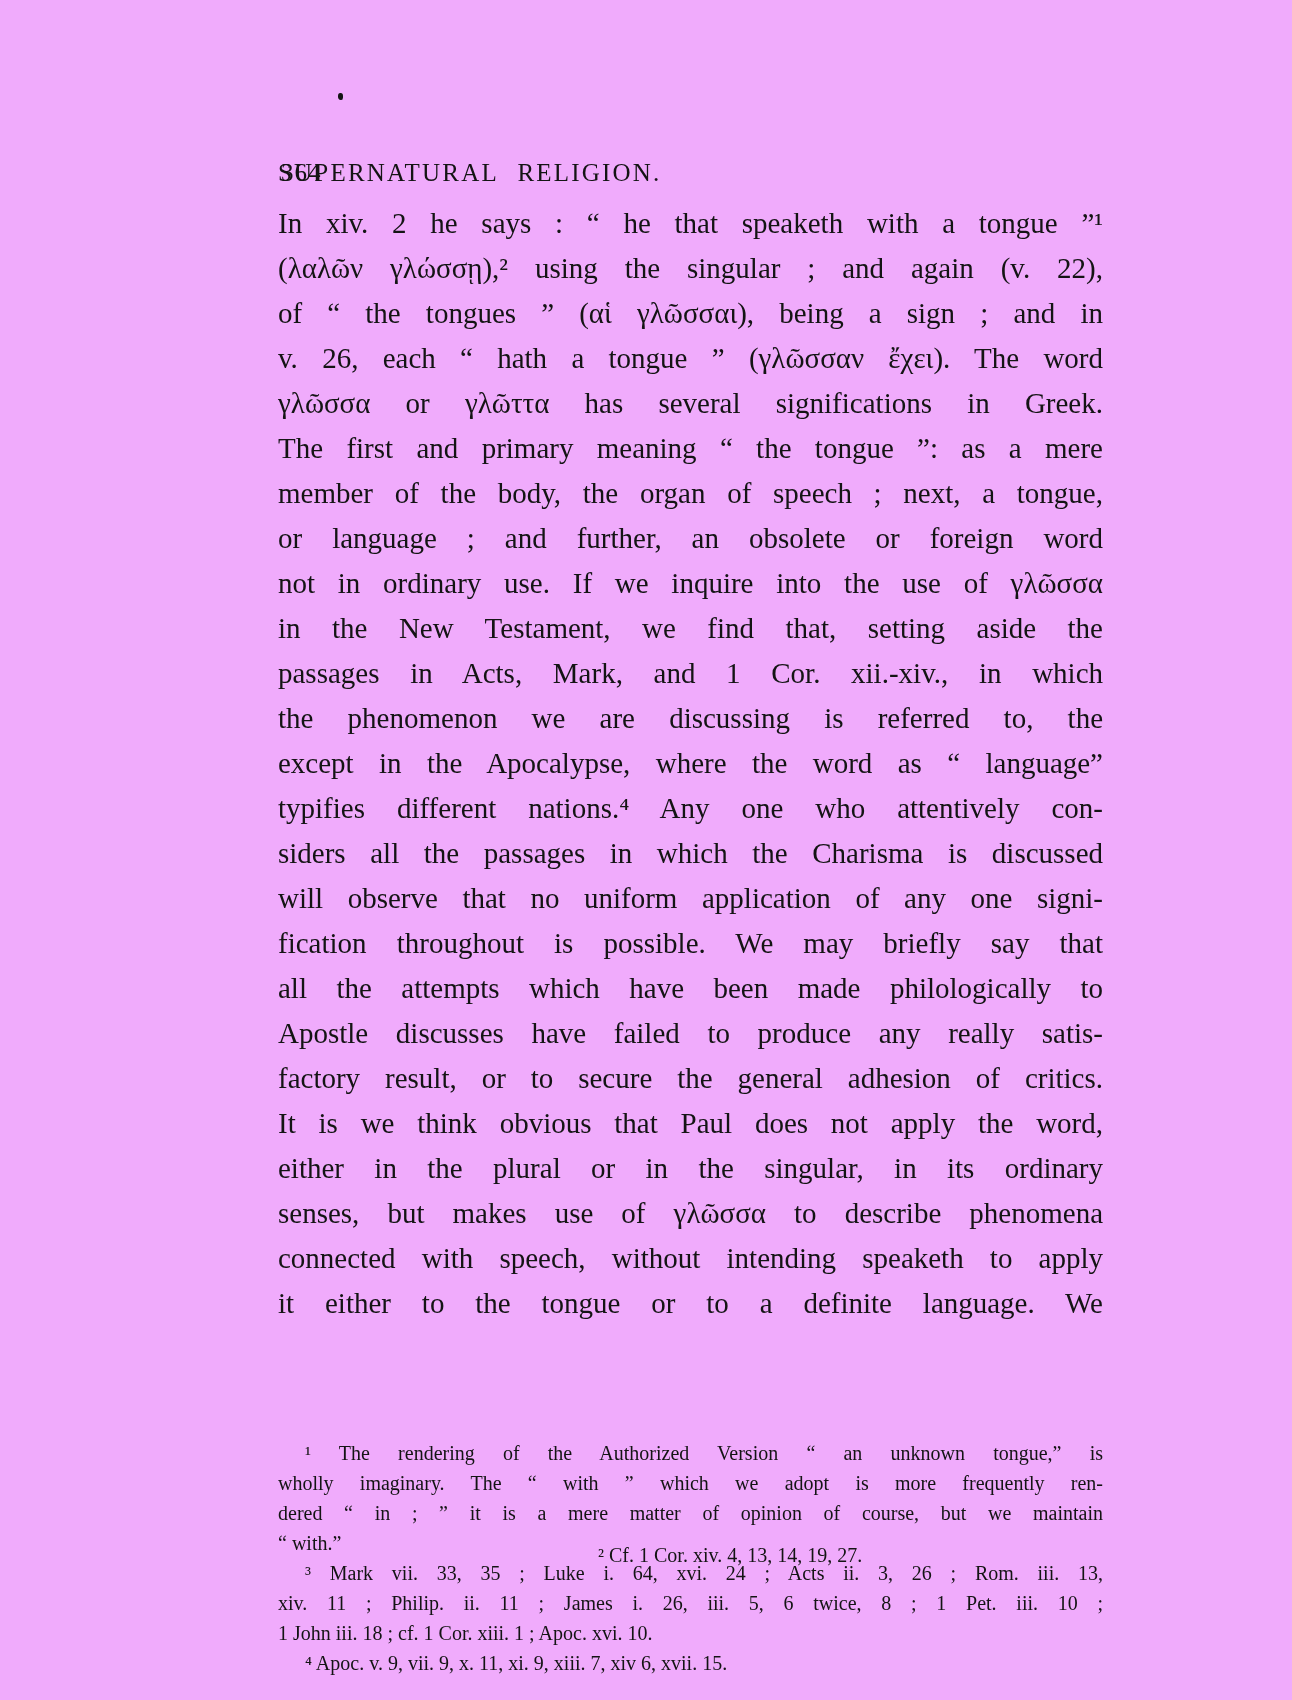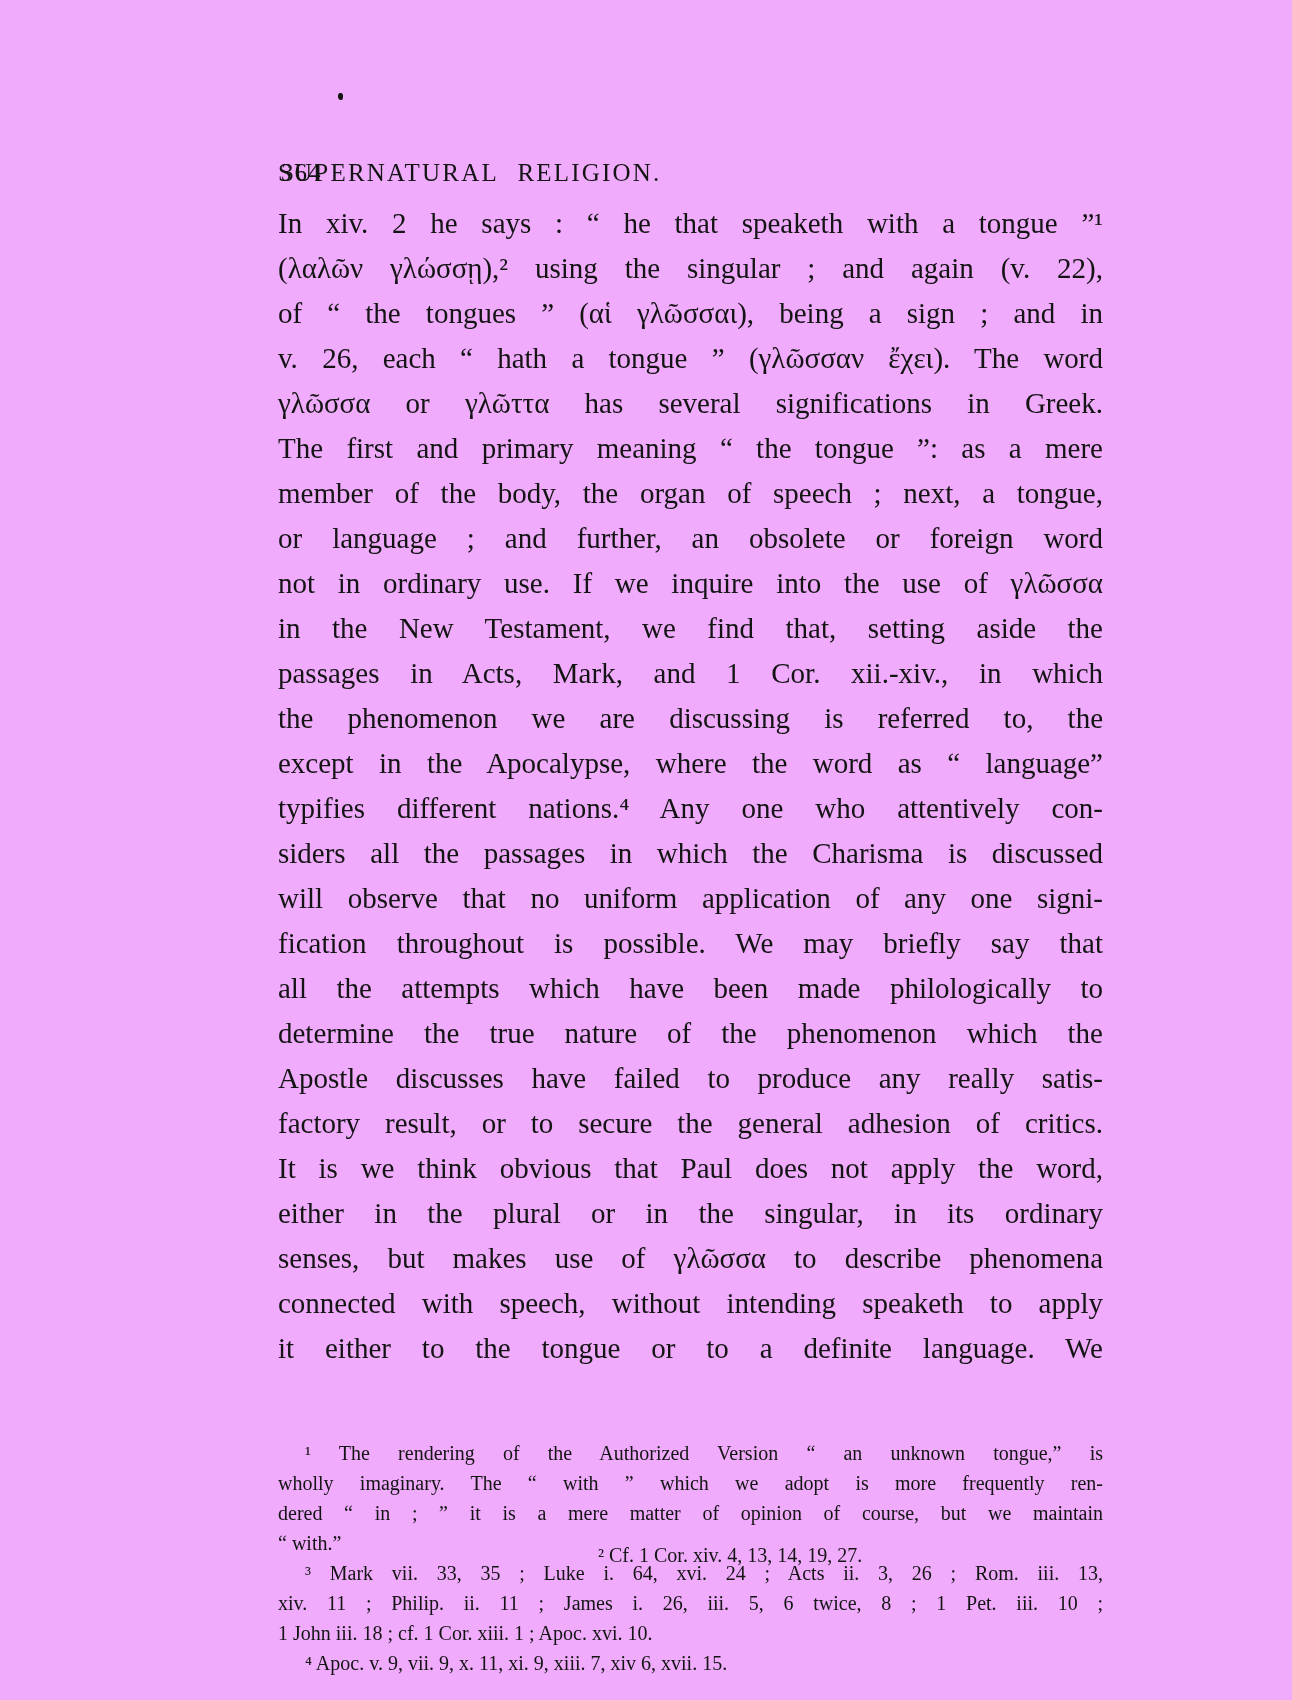--- a/index.html
+++ b/index.html
@@ -99,21 +99,20 @@
       <div class="line">not in ordinary use. If we inquire into the use of γλῶσσα</div>
       <div class="line">in the New Testament, we find that, setting aside the</div>
       <div class="line">passages in Acts, Mark, and 1 Cor. xii.-xiv., in which</div>
       <div class="line">the phenomenon we are discussing is referred to, the</div>
       <div class="line">except in the Apocalypse, where the word as “ language”</div>
       <div class="line">typifies different nations.⁴ Any one who attentively con-</div>
       <div class="line">siders all the passages in which the Charisma is discussed</div>
       <div class="line">will observe that no uniform application of any one signi-</div>
       <div class="line">fication throughout is possible. We may briefly say that</div>
       <div class="line">all the attempts which have been made philologically to</div>
-      <div class="line">determine the true nature of the phenomenon which the</div>
       <div class="line">Apostle discusses have failed to produce any really satis-</div>
       <div class="line">factory result, or to secure the general adhesion of critics.</div>
       <div class="line">It is we think obvious that Paul does not apply the word,</div>
       <div class="line">either in the plural or in the singular, in its ordinary</div>
       <div class="line">senses, but makes use of γλῶσσα to describe phenomena</div>
       <div class="line">connected with speech, without intending speaketh to apply</div>
       <div class="line">it either to the tongue or to a definite language. We</div>
   </main>
 
   <footer class="footnotes">

